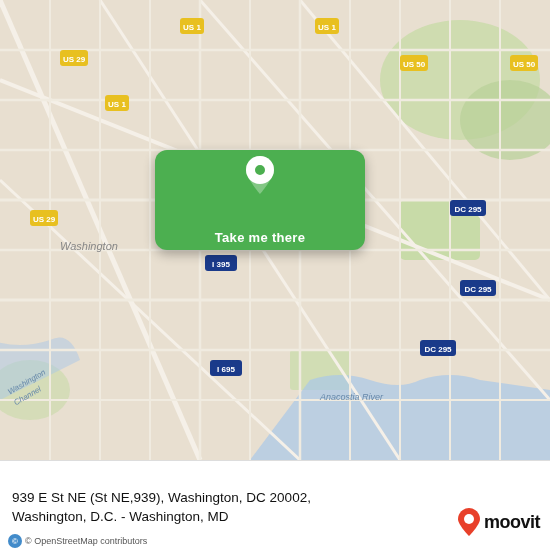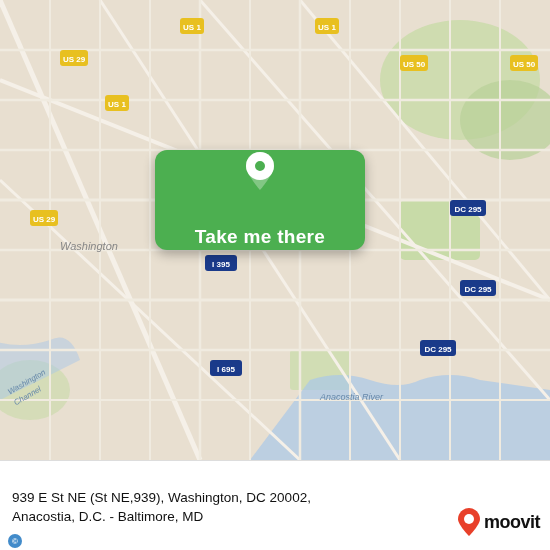--- a/index.html
+++ b/index.html
@@ -55,21 +55,21 @@
       gap: 6px;
     }
 
     #take-me-there-btn .pin-icon {
       width: 32px;
       height: 40px;
     }
 
     #take-me-there-btn .btn-label {
       color: white;
-      font-size: 19px;
+      font-size: 13px;
       font-weight: bold;
       letter-spacing: 0.3px;
       margin-top: 28px;
     }
 
     
     #info-bar {
       width: 550px;
       height: 90px;
       background: white;
@@ -238,24 +238,25 @@
         <path d="M16 0 C8 0 2 6 2 14 C2 22 16 38 16 38 C16 38 30 22 30 14 C30 6 24 0 16 0Z" fill="white" opacity="0.3"></path>
         <circle cx="16" cy="14" r="6" fill="#4CAF50" stroke="white" stroke-width="2"></circle>
       </svg>
       <span class="btn-label">Take me there</span>
     </button>
 
   </div>
 
   <div id="info-bar">
     <div class="address-line1">939 E St NE (St NE,939), Washington, DC 20002,</div>
-    <div class="address-line2">Anacostia, D.C. - Baltimore, MD</div>
+    <div class="address-line2">Washington, D.C. - Washington, MD</div>
 
     <div class="osm-attribution">
       <span class="osm-icon">©</span>
+      <span>© OpenStreetMap contributors</span>
     </div>
 
     <div class="moovit-logo">
 
       <svg class="moovit-pin" viewBox="0 0 22 28" xmlns="http://www.w3.org/2000/svg">
         <path d="M11 0 C5 0 0 5 0 11 C0 17 11 28 11 28 C11 28 22 17 22 11 C22 5 17 0 11 0Z" fill="#E8402A"></path>
         <circle cx="11" cy="11" r="5" fill="white"></circle>
       </svg>
       <span class="moovit-text">moovit</span>
     </div>

